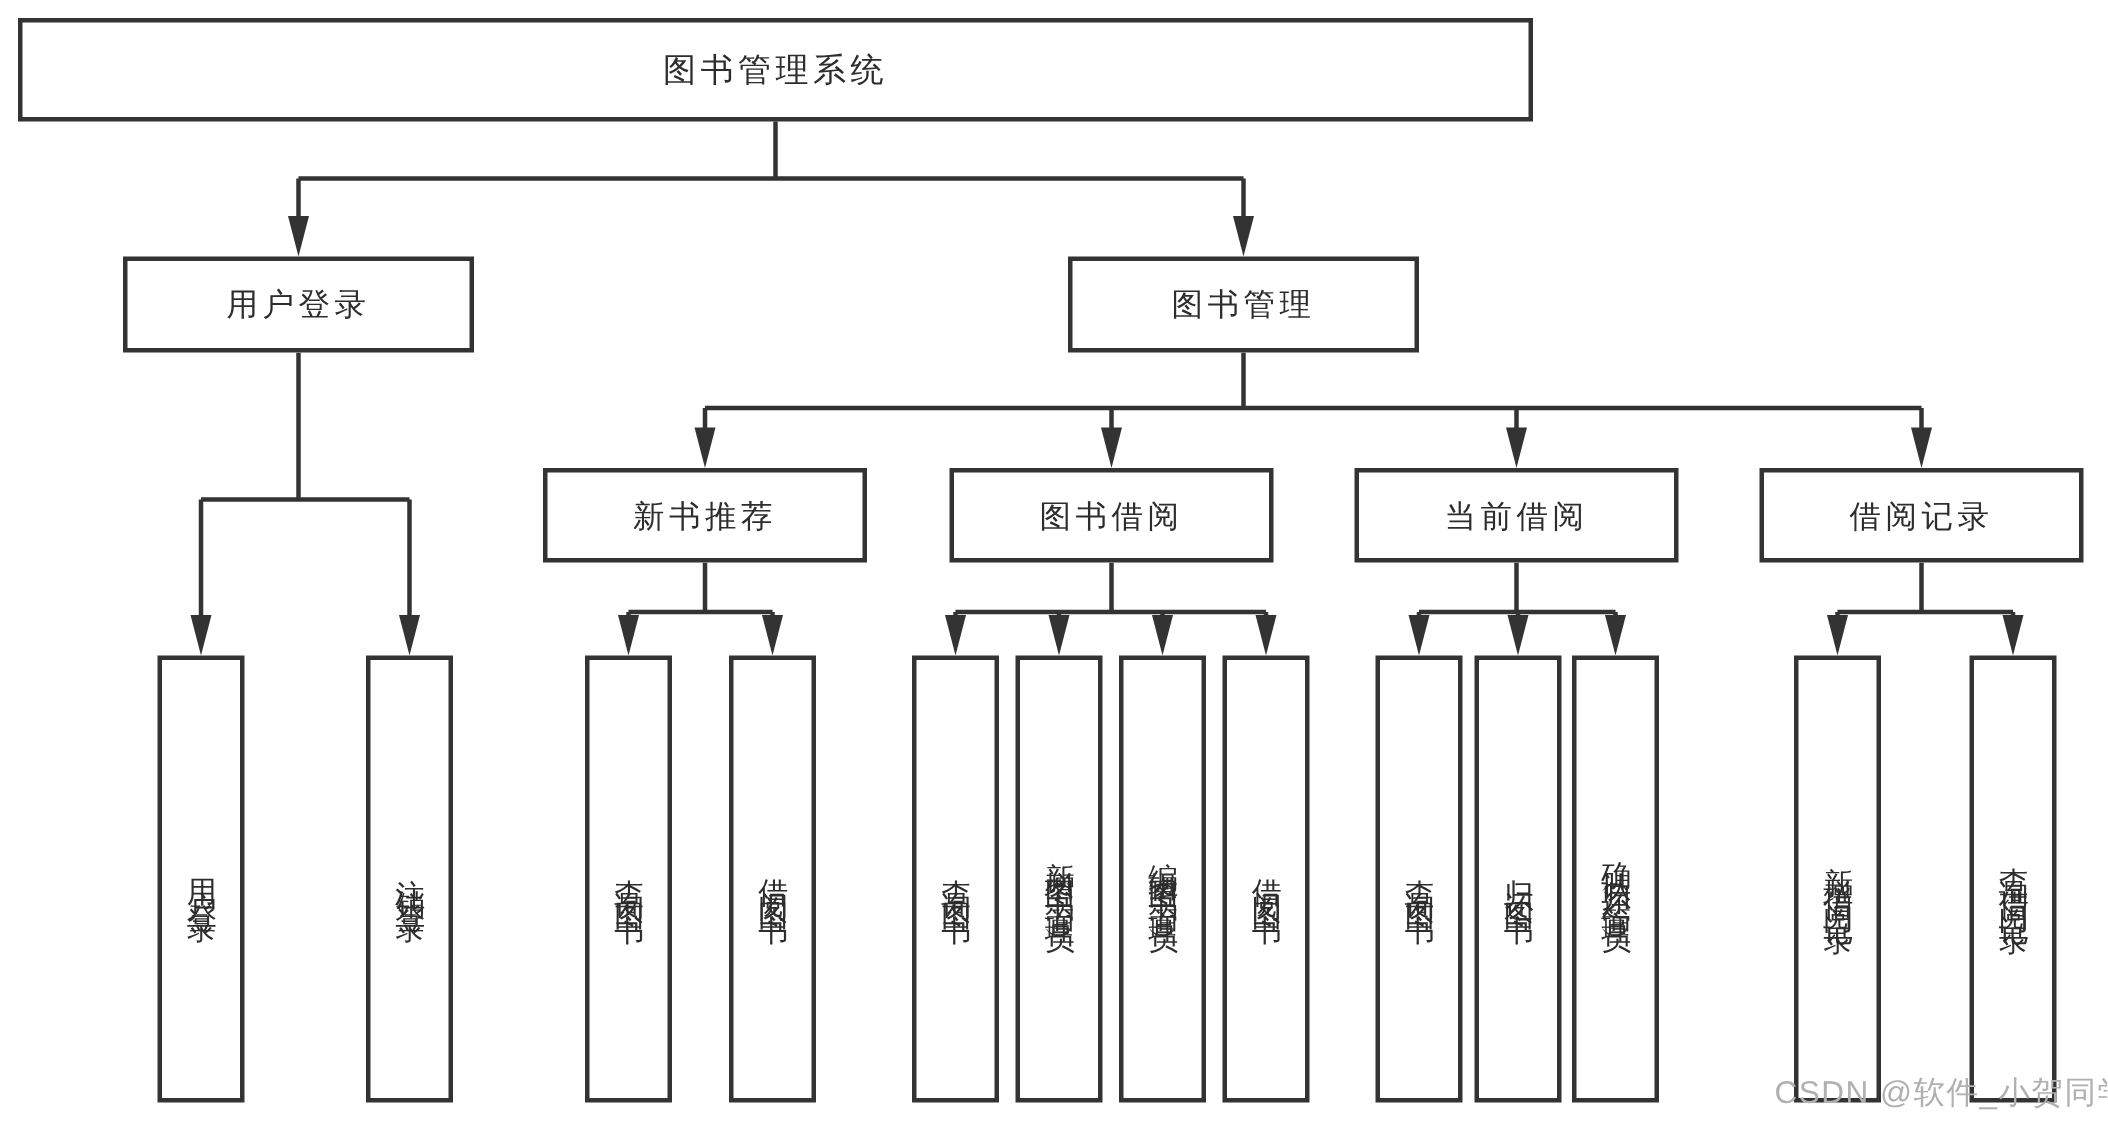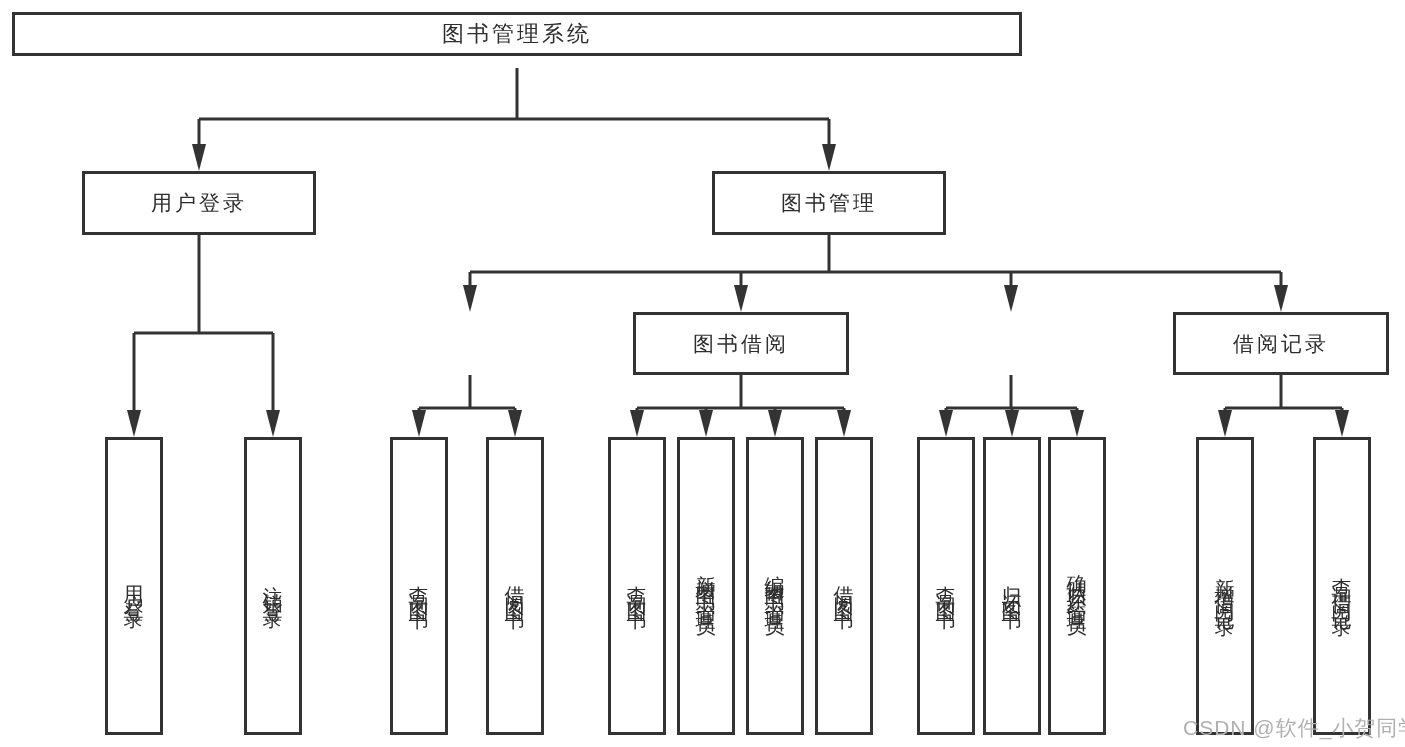--- a/index.html
+++ b/index.html
@@ -32,21 +32,21 @@
     align-items: center;
     justify-content: center;
     font-size: 21px;
     letter-spacing: 3px;
     color: #2d2d2d;
     white-space: nowrap;
     z-index: 2;
   }
   .root {
     left: 12px; top: 12px;
-    width: 1010px; height: 44px;
+    width: 1010px; height: 69px;
     font-size: 22px;
   }
   .lvl2 {
     top: 171px;
     width: 234px; height: 64px;
   }
   .lvl3 {
     top: 312px;
     width: 216px; height: 63px;
   }
@@ -154,21 +154,23 @@
       <polygon points="1218,410 1232,410 1225,437"></polygon>
       <polygon points="1335,410 1349,410 1342,437"></polygon>
     </g>
   </svg>
 
   <div class="node root">图书管理系统</div>
 
   <div class="node lvl2" style="left:82px;">用户登录</div>
   <div class="node lvl2" style="left:712px;font-family:Liberation Mono, monospace;">图书管理</div>
 
+  <div class="node lvl3" style="left:362px;">新书推荐</div>
   <div class="node lvl3" style="left:633px;">图书借阅</div>
+  <div class="node lvl3" style="left:903px;">当前借阅</div>
   <div class="node lvl3" style="left:1173px;">借阅记录</div>
 
   <div class="node leaf" style="left:105px;">用户登录</div>
   <div class="node leaf" style="left:244px;">注销登录</div>
 
   <div class="node leaf" style="left:390px;">查询图书</div>
   <div class="node leaf" style="left:486px;">借阅图书</div>
 
   <div class="node leaf" style="left:608px;">查询图书</div>
   <div class="node leaf" style="left:677px; letter-spacing:6px;">新增图书（管理员）</div>

